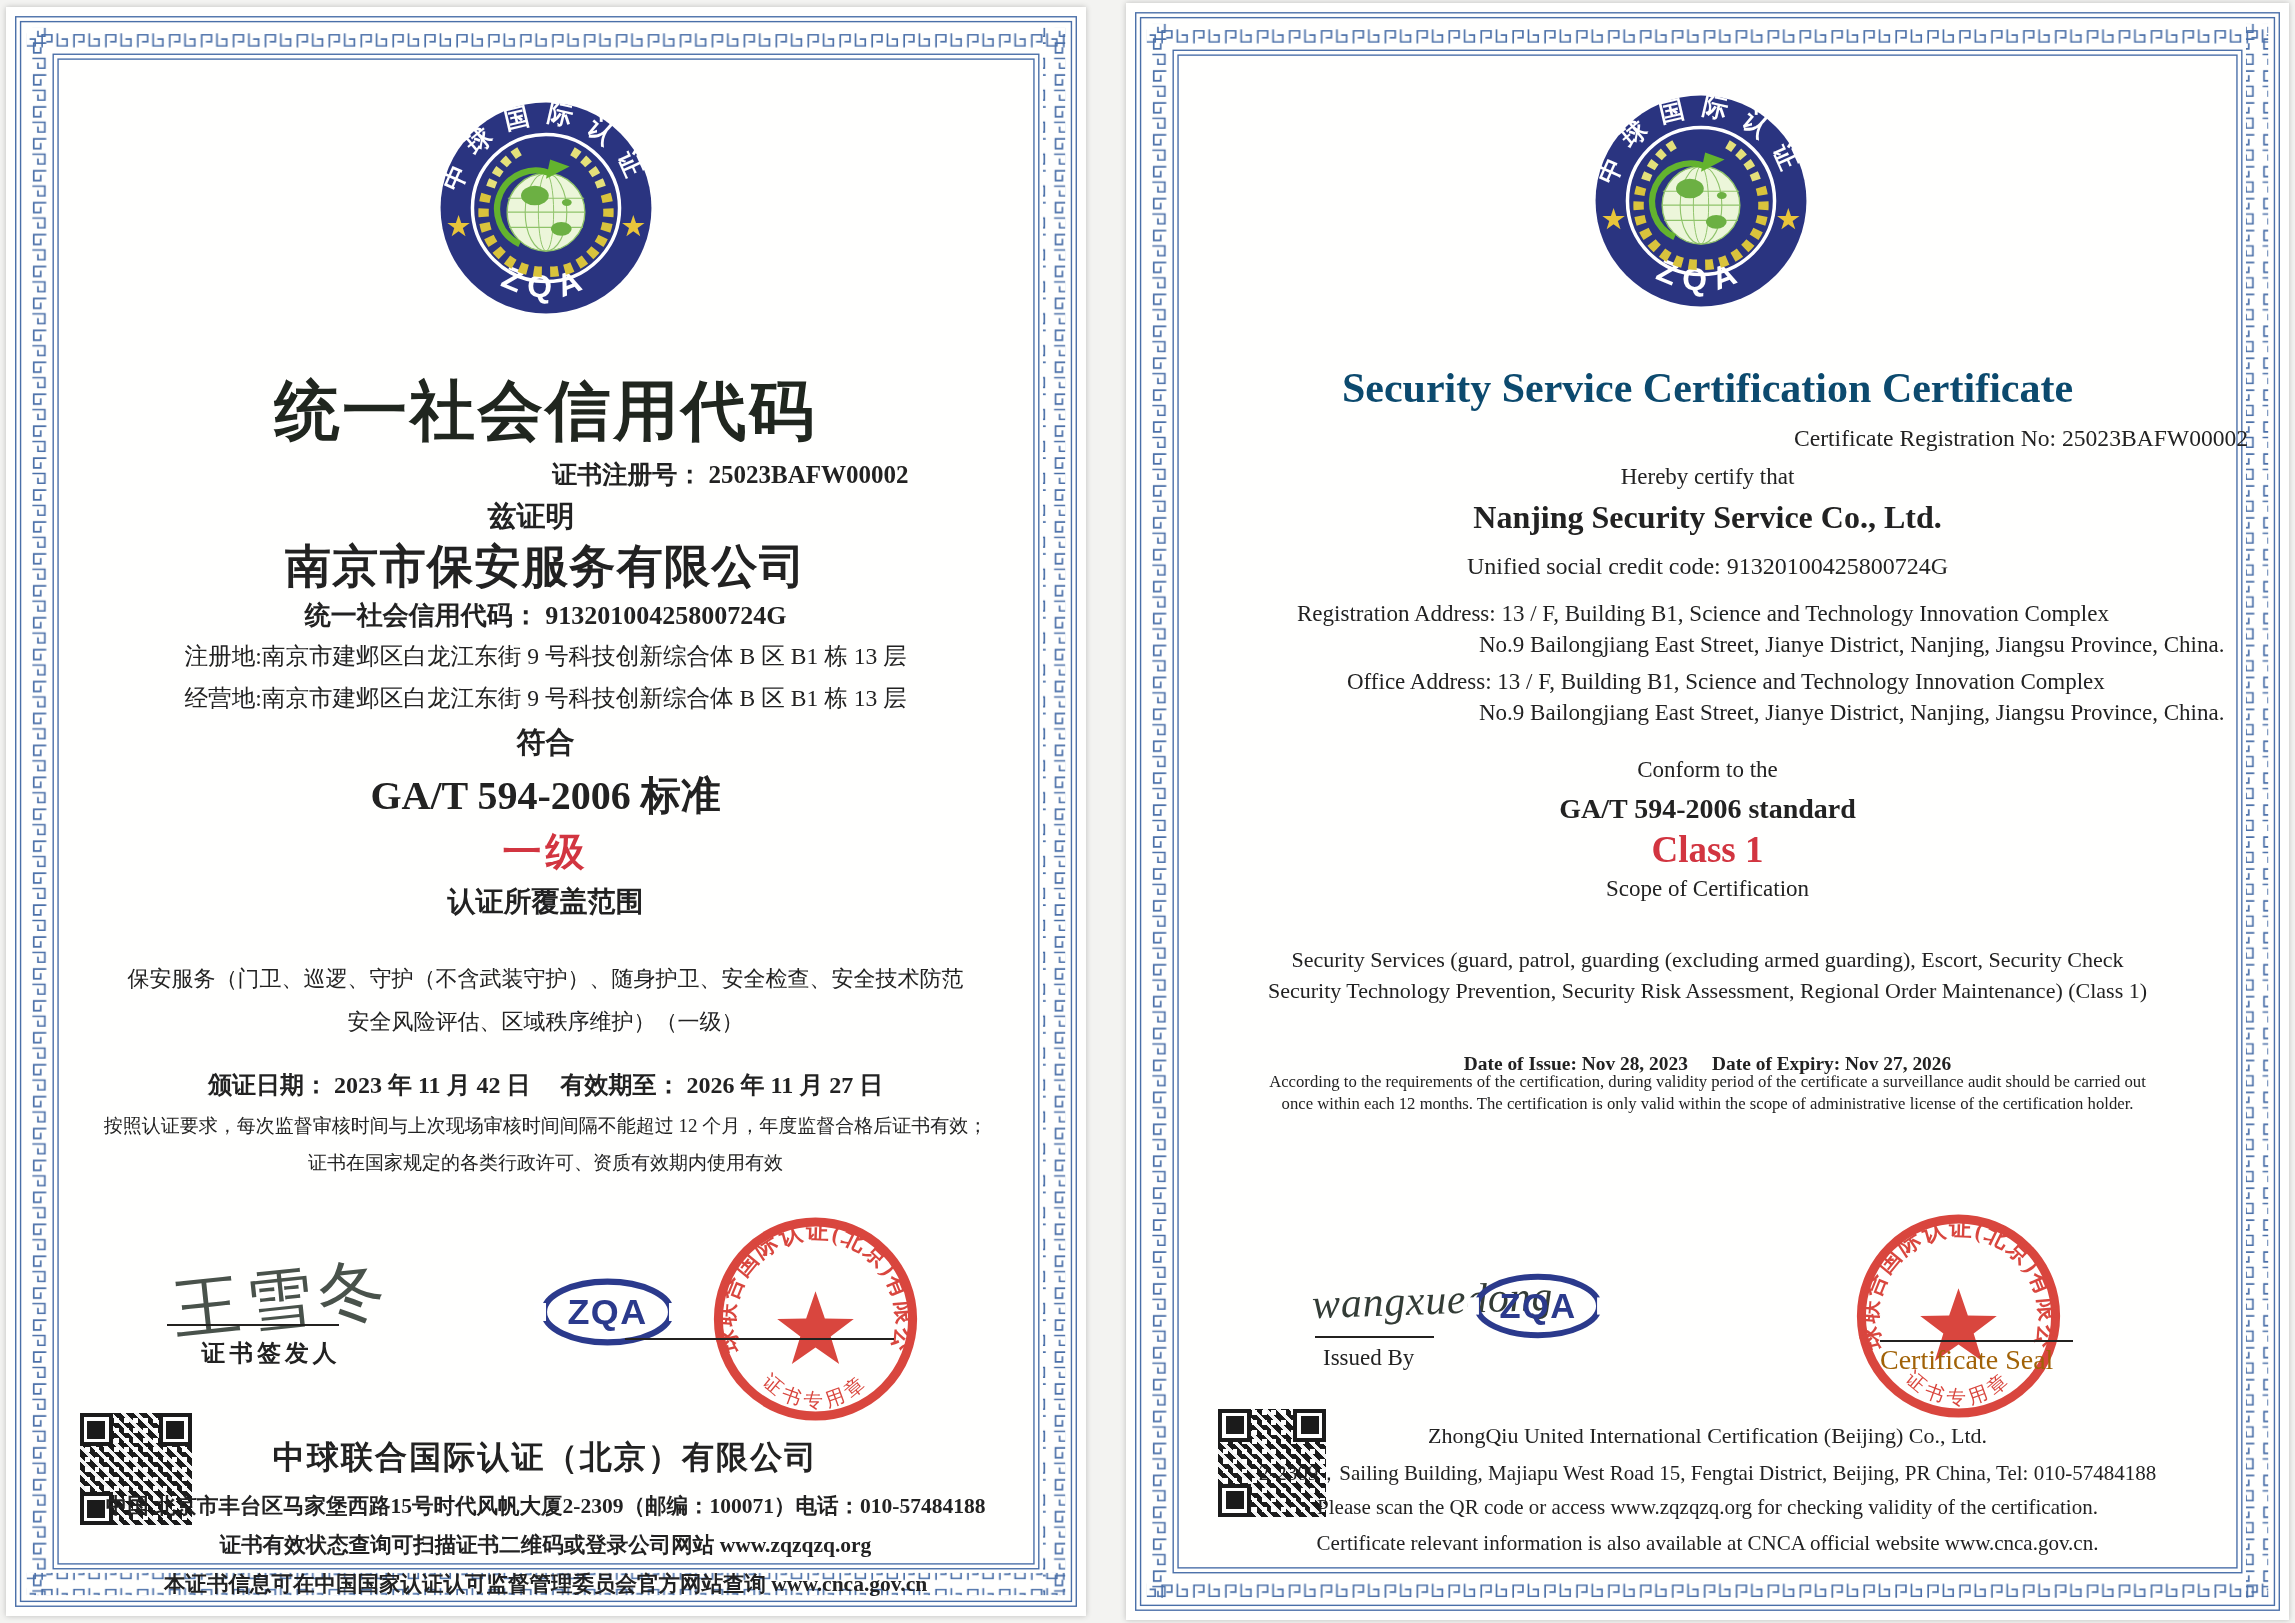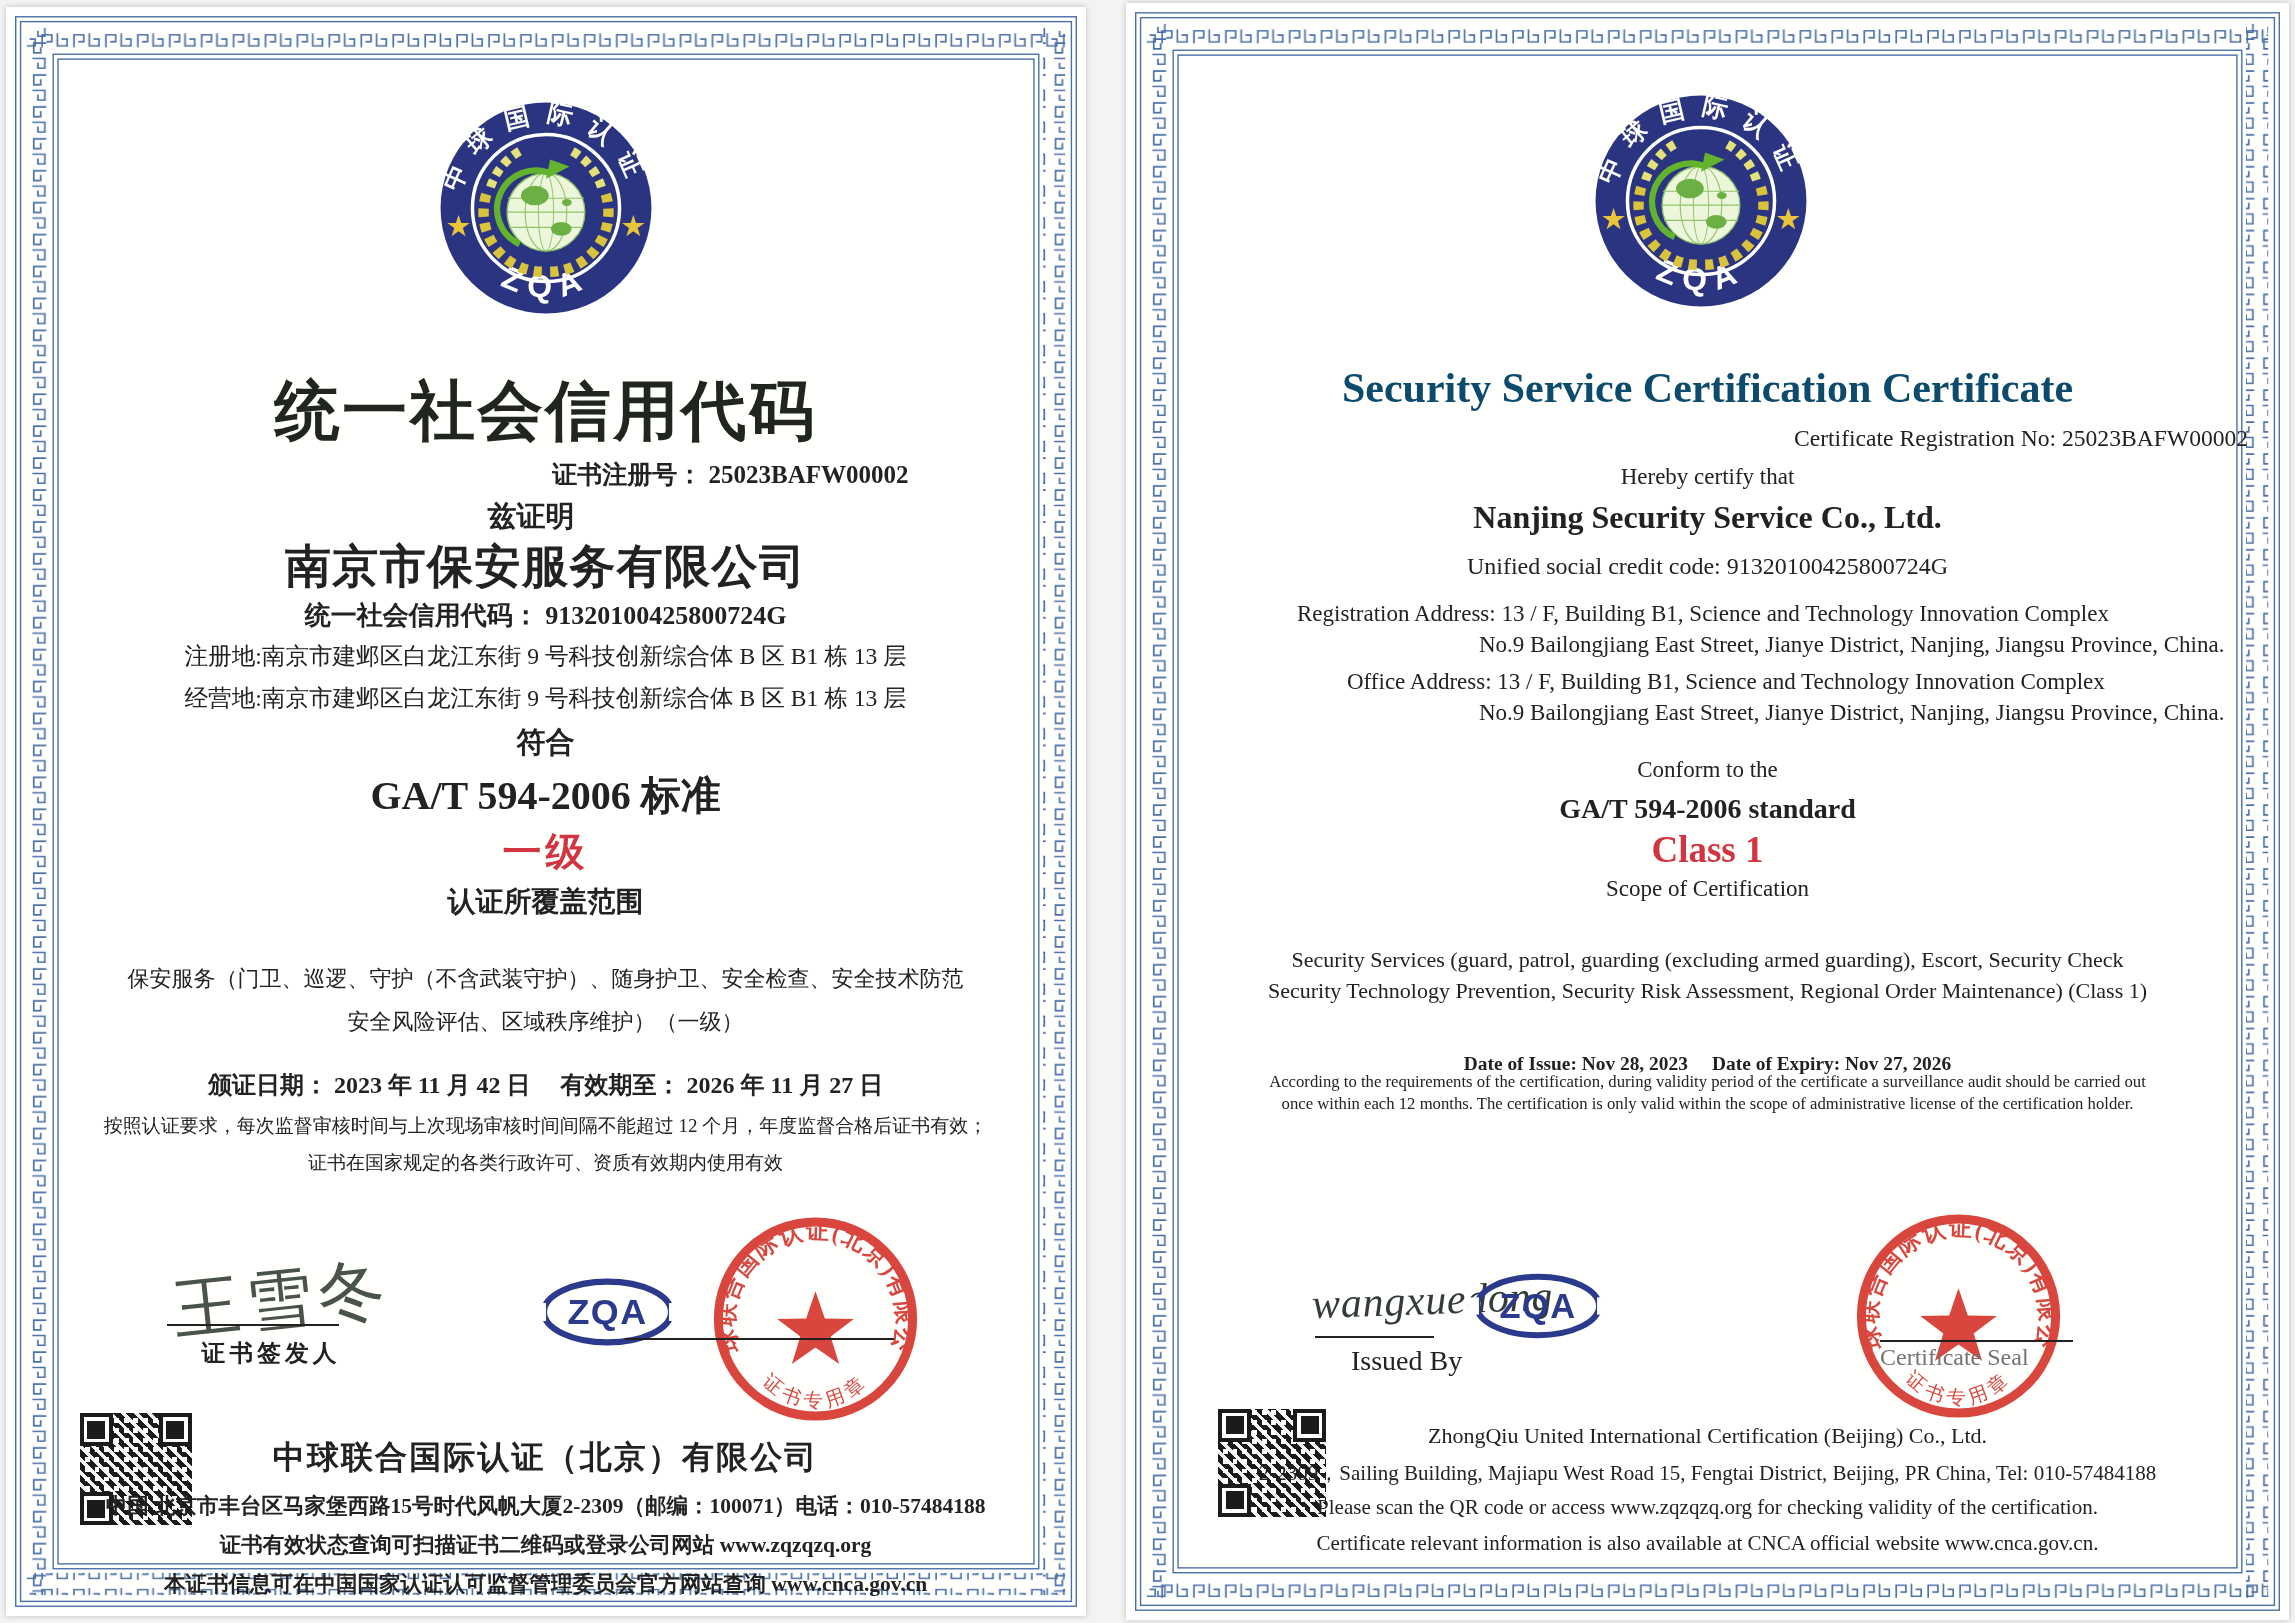--- a/index.html
+++ b/index.html
@@ -24,21 +24,21 @@
     background-image:
       repeating-linear-gradient(45deg, rgba(255,255,255,.95) 0 3.5px, transparent 3.5px 9px),
       repeating-linear-gradient(0deg, #1b1b1b 0 4.9px, transparent 4.9px 9.7px),
       repeating-linear-gradient(90deg, #1b1b1b 0 4.9px, #fff 4.9px 9.7px);
   }
   .finder{position:absolute;width:25px;height:25px;border:4.9px solid #1b1b1b;background:#fff;}
   .finder::after{content:"";position:absolute;inset:3.5px;background:#1b1b1b;}
   .f-tl{left:0;top:0}.f-tr{right:0;top:0}.f-bl{left:0;bottom:0}
   .sig-cn{font-size:67px;color:#49524b;transform:rotate(-6deg);letter-spacing:5.6px;}
   .sig-en{font-size:42px;font-style:italic;color:#333c36;transform:rotate(-2deg);letter-spacing:0.7px;}
-  .seal-caption{font-size:24px;color:#737373;}
+  .seal-caption{font-size:28px;color:#a16207;}
 </style>
 </head>
 <body>
 
 <div class="page" id="page-cn">
 
   <svg class="frame" width="1080" height="1609" viewBox="0 0 1556 2318">
     <defs>
       <pattern id="mh-l" width="46" height="32" patternUnits="userSpaceOnUse">
         <path d="M6,26 V8 H20 V18 H12 M28,6 V24 H42 V14 H34" fill="none" stroke="#4a6fa8" stroke-width="2.4"></path>
@@ -218,21 +218,21 @@
   <div class="t cx serifb red" style="top:825px;font-size:37px">Class 1</div>
   <div class="t cx" style="top:873px;font-size:23px">Scope of Certification</div>
   <div class="t cx" style="top:944px;font-size:22px">Security Services (guard, patrol, guarding (excluding armed guarding), Escort, Security Check</div>
   <div class="t cx" style="top:975px;font-size:22px">Security Technology Prevention, Security Risk Assessment, Regional Order Maintenance) (Class 1)</div>
   <div class="t cx serifb" style="top:1047px;font-size:19.4px">Date of Issue: Nov 28, 2023 　Date of Expiry: Nov 27, 2026</div>
   <div class="t cx" style="top:1069px;font-size:16.7px">According to the requirements of the certification, during validity period of the certificate a surveillance audit should be carried out</div>
   <div class="t cx" style="top:1091px;font-size:16.7px">once within each 12 months. The certification is only valid within the scope of administrative license of the certification holder.</div>
 
   <div class="t sig-en" style="left:186px;top:1273px">wangxuedong</div>
   <div class="line" style="left:189px;top:1333px;width:119px"></div>
-  <div class="t" style="left:225px;top:1342px;font-size:28px">Issued By</div>
+  <div class="t" style="left:197px;top:1342px;font-size:23px">Issued By</div>
 
   <svg style="position:absolute;left:339px;top:1265px" width="146" height="76" viewBox="-110 -55 220 110">
     <ellipse rx="92" ry="44" fill="none" stroke="#2b3a8c" stroke-width="9"></ellipse>
     <rect x="-106" y="-13" width="17" height="26" fill="#ffffff"></rect>
     <rect x="89" y="-13" width="17" height="26" fill="#ffffff"></rect>
     <text x="0" y="18" text-anchor="middle" font-size="52" font-weight="bold" letter-spacing="2" fill="#2b3a8c" font-family="Liberation Sans,sans-serif">ZQA</text>
   </svg>
 
   <svg style="position:absolute;left:725px;top:1202px" width="215" height="222" viewBox="-155 -160 310 320" opacity="0.92">
     <defs>

